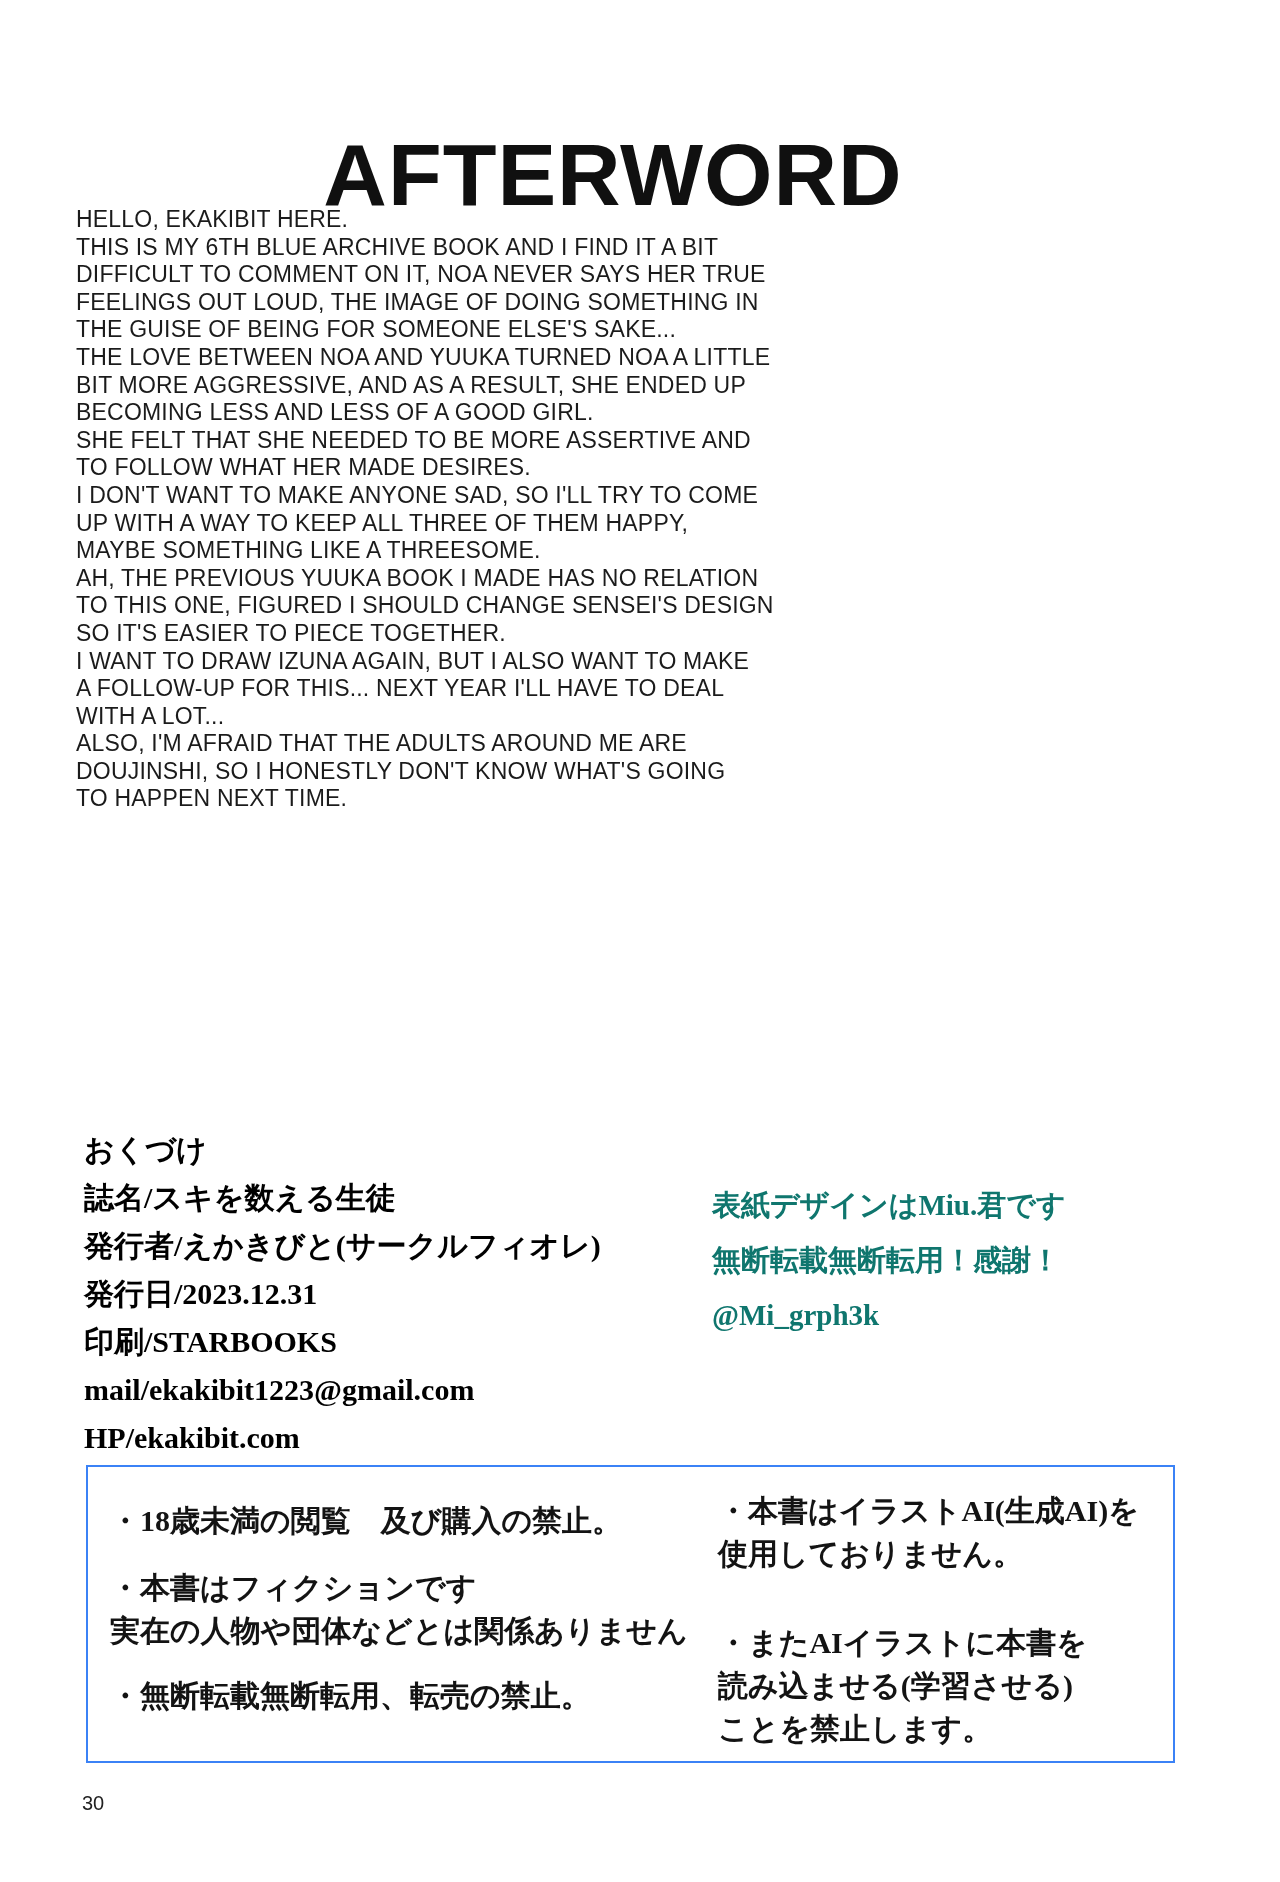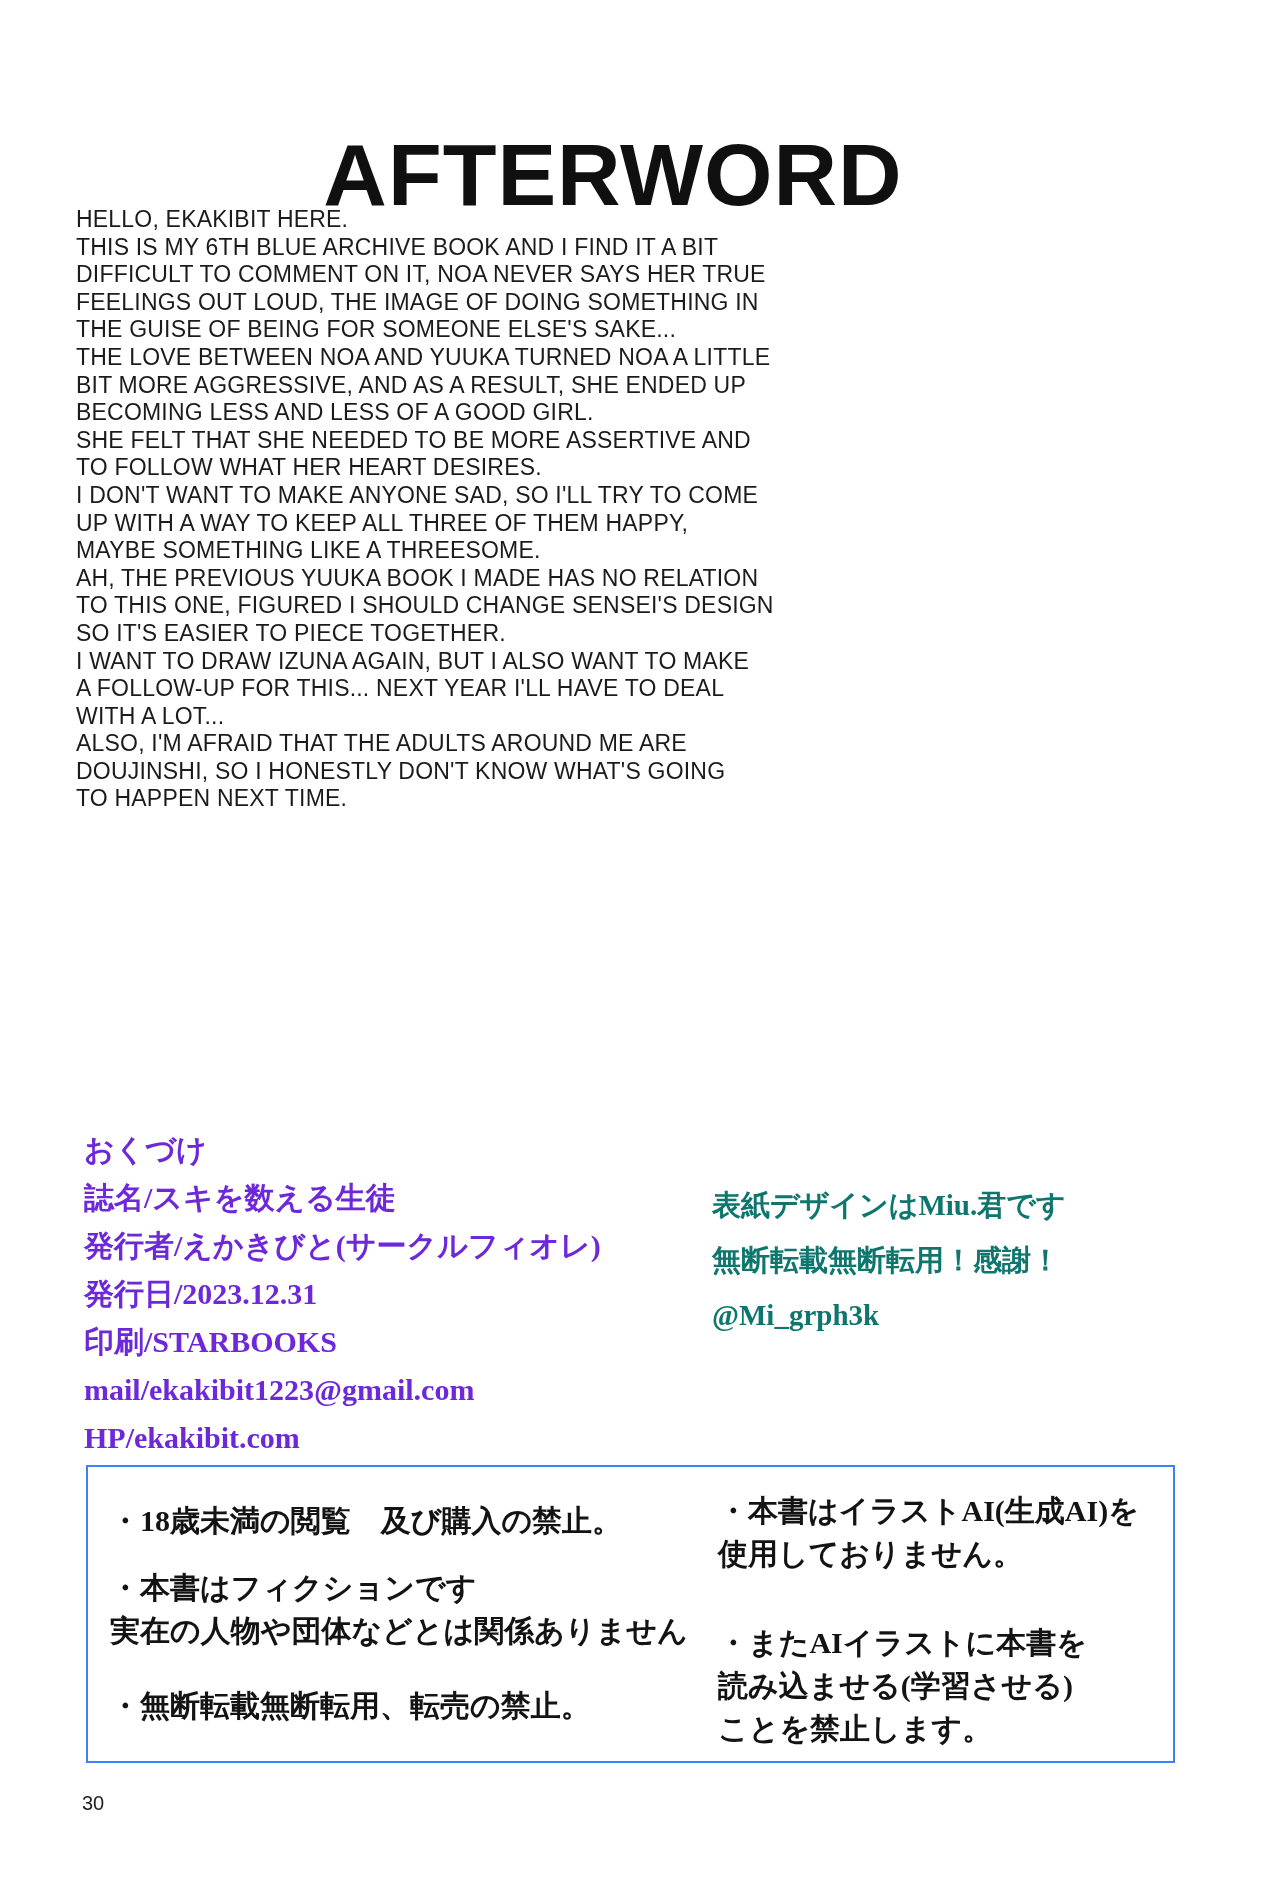--- a/index.html
+++ b/index.html
@@ -31,21 +31,21 @@
     white-space:nowrap;
   }
   .body-text .bline{height:27.6px;}
   .colophon{
     position:absolute;
     left:84px;top:1126px;
     font-family:"Liberation Serif","DejaVu Serif",serif;
     font-weight:700;
     font-size:30px;
     line-height:48px;
-    color:#6d28d9;
+    color:#000000;
     white-space:nowrap;
   }
   .cover-credit{
     position:absolute;
     left:712px;top:1178px;
     font-family:"Liberation Serif","DejaVu Serif",serif;
     font-weight:700;
     font-size:29px;
     line-height:55px;
     color:#0f766e;
@@ -64,21 +64,21 @@
     font-family:"Liberation Serif","DejaVu Serif",serif;
     font-weight:700;
     font-size:30px;
     line-height:43px;
     color:#131313;
     white-space:nowrap;
   }
   .notice-left{left:22px;top:32px;}
   .notice-right{left:630px;top:22px;}
   .gap-md{margin-top:24px;}
-  .gap-sm{margin-top:32px;}
+  .gap-sm{margin-top:22px;}
   .gap-lg{margin-top:46px;}
   .page-number{
     position:absolute;
     left:82px;top:1792px;
     font-size:20px;
     font-weight:400;
     color:#222222;
   }
 </style>
 </head>
@@ -91,21 +91,21 @@
   <div class="body-text">
     <div class="bline">HELLO, EKAKIBIT HERE.</div>
     <div class="bline">THIS IS MY 6TH BLUE ARCHIVE BOOK AND I FIND IT A BIT</div>
     <div class="bline">DIFFICULT TO COMMENT ON IT, NOA NEVER SAYS HER TRUE</div>
     <div class="bline">FEELINGS OUT LOUD, THE IMAGE OF DOING SOMETHING IN</div>
     <div class="bline">THE GUISE OF BEING FOR SOMEONE ELSE'S SAKE...</div>
     <div class="bline">THE LOVE BETWEEN NOA AND YUUKA TURNED NOA A LITTLE</div>
     <div class="bline">BIT MORE AGGRESSIVE, AND AS A RESULT, SHE ENDED UP</div>
     <div class="bline">BECOMING LESS AND LESS OF A GOOD GIRL.</div>
     <div class="bline">SHE FELT THAT SHE NEEDED TO BE MORE ASSERTIVE AND</div>
-    <div class="bline">TO FOLLOW WHAT HER HEART DESIRES.</div>
+    <div class="bline">TO FOLLOW WHAT HER MADE DESIRES.</div>
     <div class="bline">I DON'T WANT TO MAKE ANYONE SAD, SO I'LL TRY TO COME</div>
     <div class="bline">UP WITH A WAY TO KEEP ALL THREE OF THEM HAPPY,</div>
     <div class="bline">MAYBE SOMETHING LIKE A THREESOME.</div>
     <div class="bline">AH, THE PREVIOUS YUUKA BOOK I MADE HAS NO RELATION</div>
     <div class="bline">TO THIS ONE, FIGURED I SHOULD CHANGE SENSEI'S DESIGN</div>
     <div class="bline">SO IT'S EASIER TO PIECE TOGETHER.</div>
     <div class="bline">I WANT TO DRAW IZUNA AGAIN, BUT I ALSO WANT TO MAKE</div>
     <div class="bline">A FOLLOW-UP FOR THIS... NEXT YEAR I'LL HAVE TO DEAL</div>
     <div class="bline">WITH A LOT...</div>
     <div class="bline">ALSO, I'M AFRAID THAT THE ADULTS AROUND ME ARE</div>

